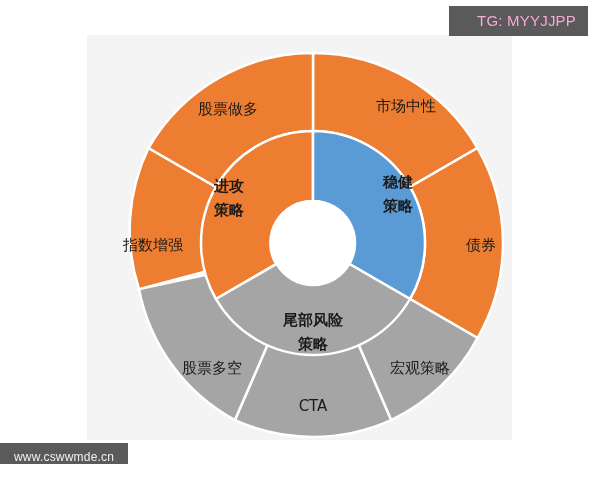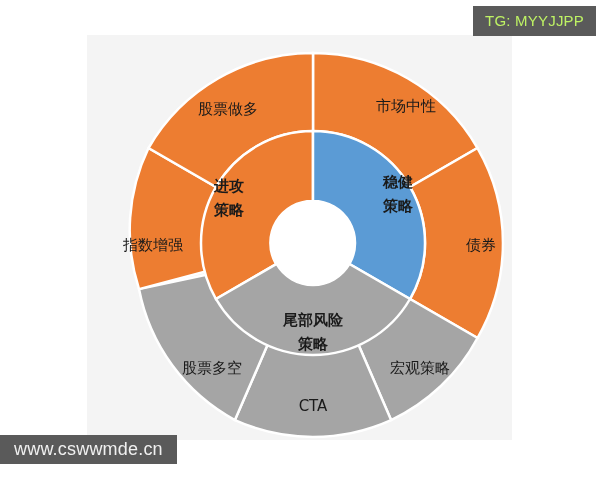--- a/index.html
+++ b/index.html
@@ -42,41 +42,41 @@
   }
   #donut-svg {
     display: block;
     width: 425px;
     height: 405px;
   }
 
   
   #tg-badge {
     position: absolute;
-    right: 4px;
+    right: 12px;
     top: 6px;
     background: #5a5a5a;
-    color: #bef264;
+    color: #f9a8d4;
     font-size: 15px;
     line-height: 15px;
-    padding: 7px 12px 8px 12px;
+    padding: 7px 12px 8px 28px;
     letter-spacing: 0.2px;
     white-space: nowrap;
   }
 
   
   #site-badge {
     position: absolute;
     left: 0px;
     bottom: 16px;
     background: #5a5a5a;
     color: #f0f0f0;
-    font-size: 18px;
+    font-size: 12px;
     line-height: 14px;
-    padding: 7px 14px 8px 14px;
+    padding: 7px 14px 0 14px;
     letter-spacing: 0.2px;
     white-space: nowrap;
   }
 
   .seg-label {
     font-family: "DejaVu Sans", "Liberation Sans", sans-serif;
     fill: #1a1a1a;
   }
   .outer-label {
     font-size: 15px;

